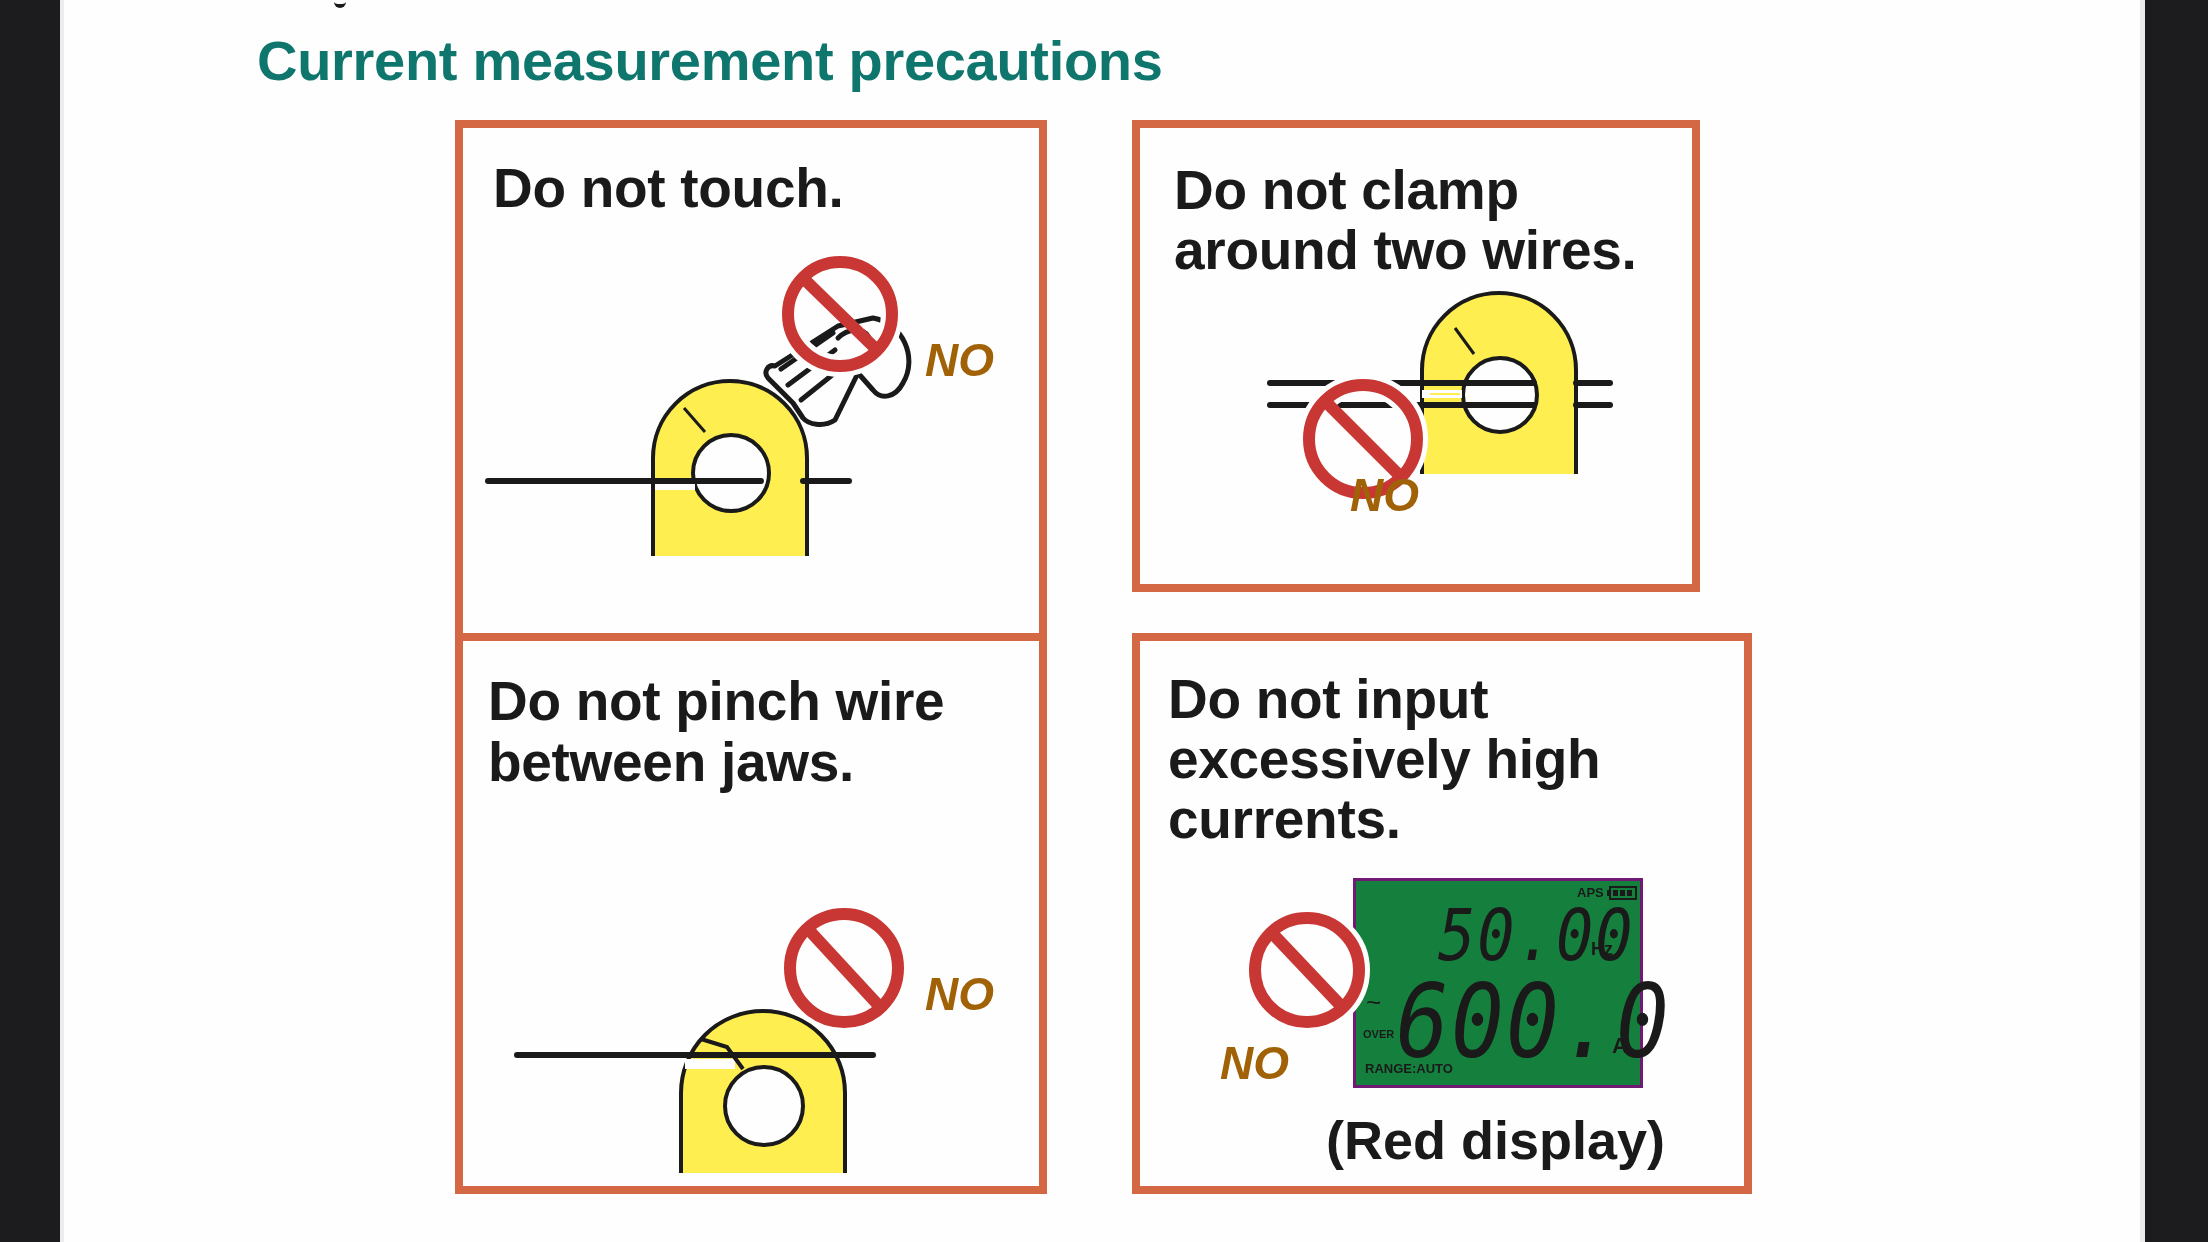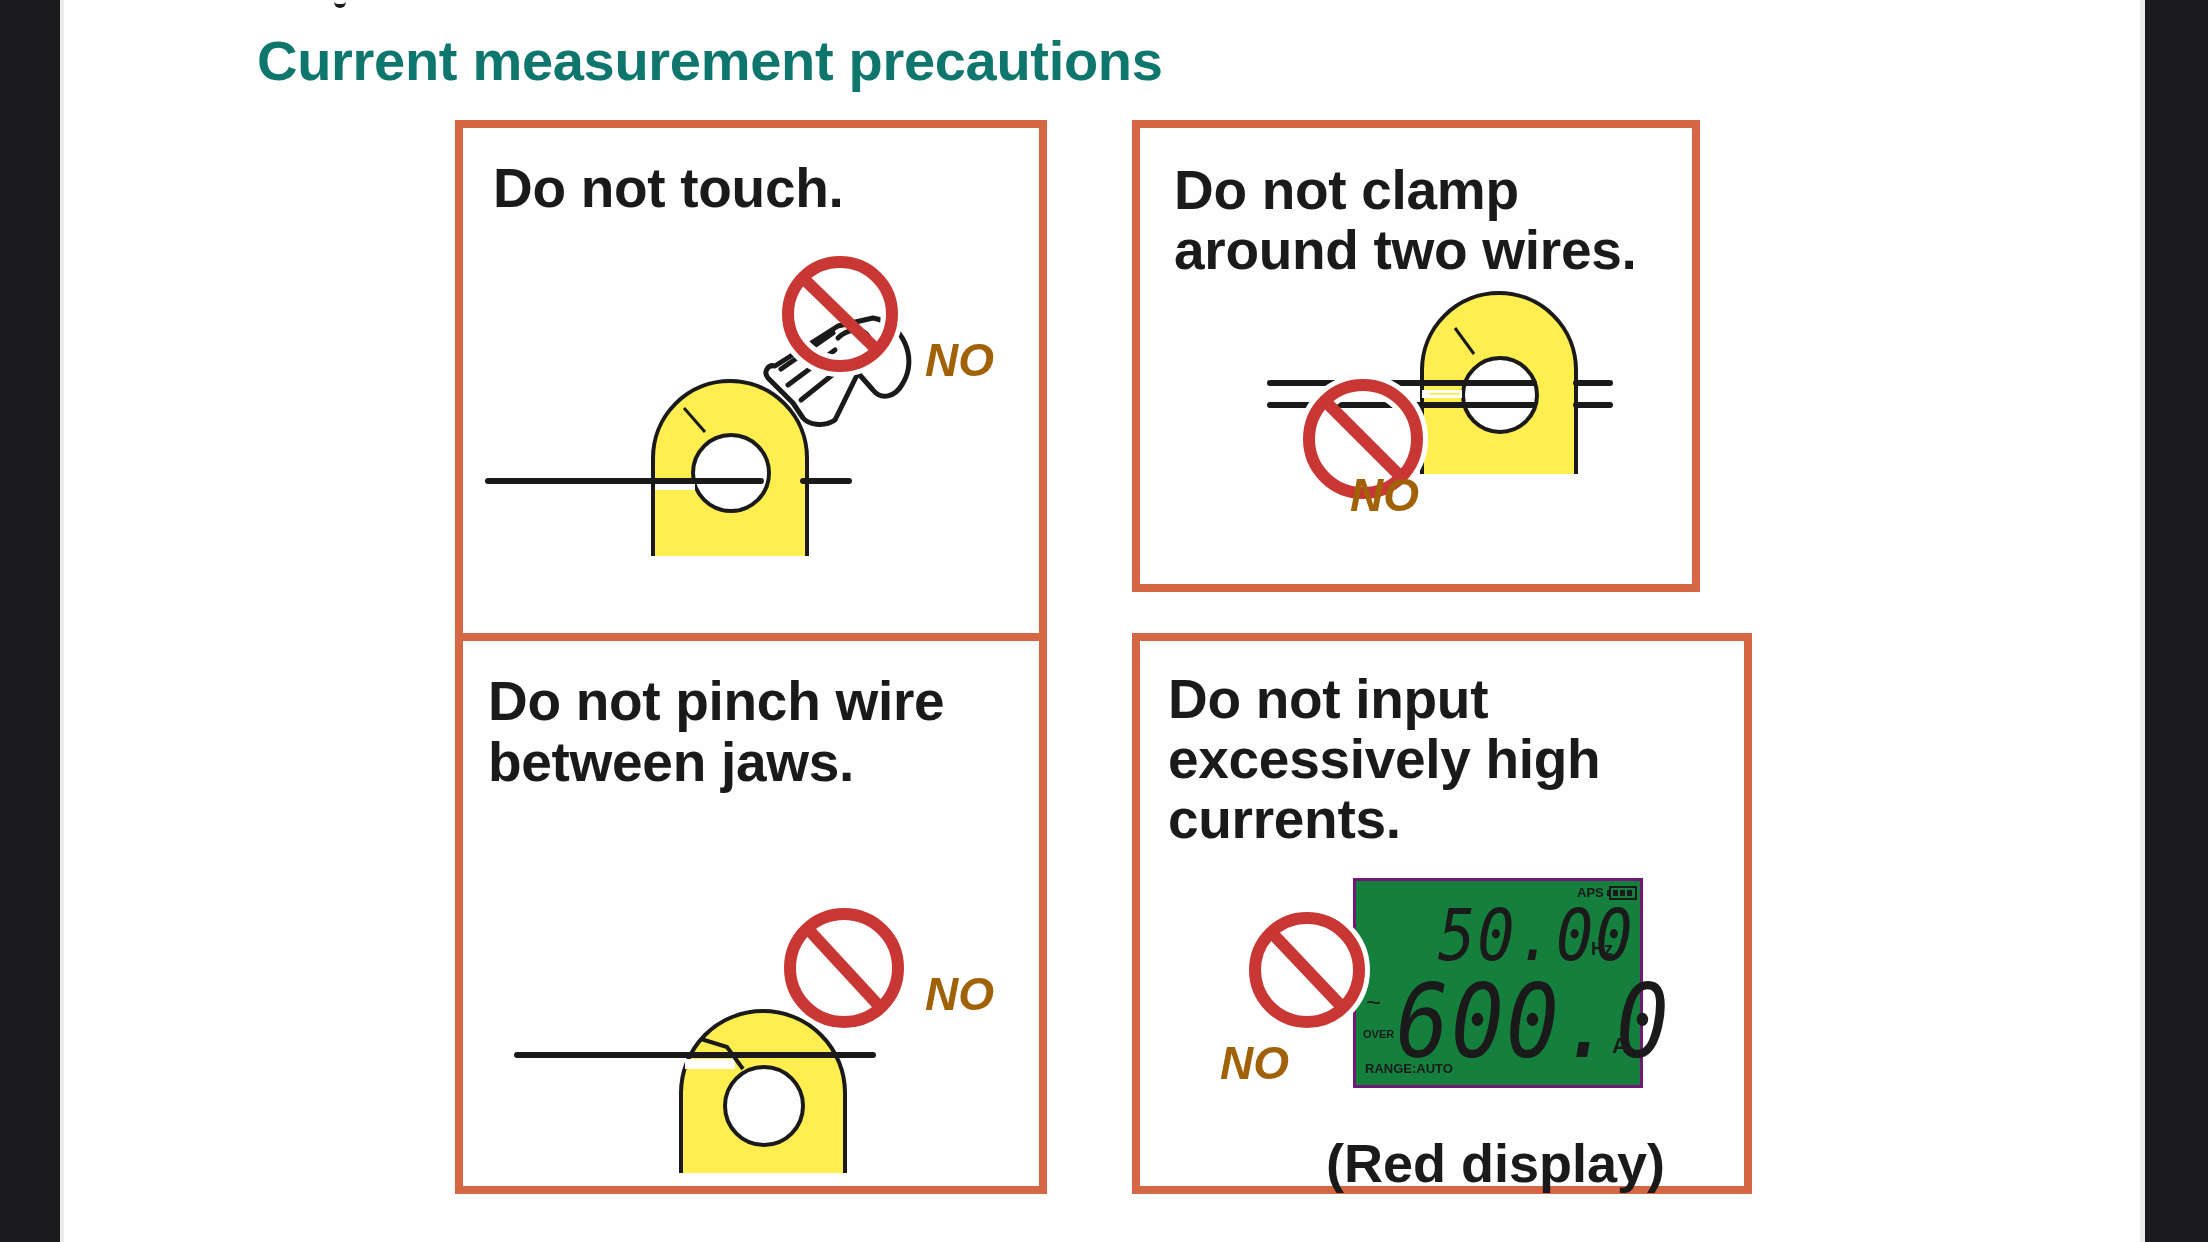--- a/index.html
+++ b/index.html
@@ -8,21 +8,21 @@
   .side-left-edge { position:absolute; left:60px; top:0; width:4px; height:1242px; background:#ececec; }
   .side-right-edge { position:absolute; left:2140px; top:0; width:5px; height:1242px; background:#ececec; }
   .side-right { position:absolute; left:2145px; top:0; width:63px; height:1242px; background:#1c1c1e; }
   .page { position:absolute; left:64px; top:0; width:2076px; height:1242px; background:#fefefe; }
   .cut-glyph { position:absolute; left:334px; top:-6px; width:12px; height:10px; border-bottom:4px solid #1a1a1a; border-radius:0 0 8px 8px; }
   .title { position:absolute; left:257px; top:28px; font-size:56px; font-weight:bold; color:#0f766e; letter-spacing:-0.3px; white-space:nowrap; }
   .card { position:absolute; box-sizing:border-box; border:8px solid #d46845; background:#fefefe; }
   .card h2 { position:absolute; margin:0; font-size:55px; line-height:60px; font-weight:bold; color:#1a1a1a; letter-spacing:-0.3px; white-space:nowrap; }
   .card svg { position:absolute; left:0; top:0; }
   .no-label { position:absolute; font-size:46px; font-weight:bold; font-style:italic; color:#a16207; }
-  .caption { position:absolute; font-size:54px; font-weight:bold; color:#1a1a1a; white-space:nowrap;margin-top:23px; }
+  .caption { position:absolute; font-size:54px; font-weight:bold; color:#1a1a1a; white-space:nowrap; }
   .lcd { position:absolute; box-sizing:border-box; border:3px solid #701a75; background:#15803d; }
   .lcd span { position:absolute; font-weight:bold; color:#1a1a1a; white-space:nowrap; }
   .seg { font-family:"DejaVu Sans Mono", monospace; font-style:italic; font-weight:normal !important; transform:scaleY(1.15); transform-origin:left top; letter-spacing:2px; }
 </style>
 </head>
 <body>
 
 <div class="side-left"></div>
 <div class="side-left-edge"></div>
 <div class="side-right-edge"></div>

